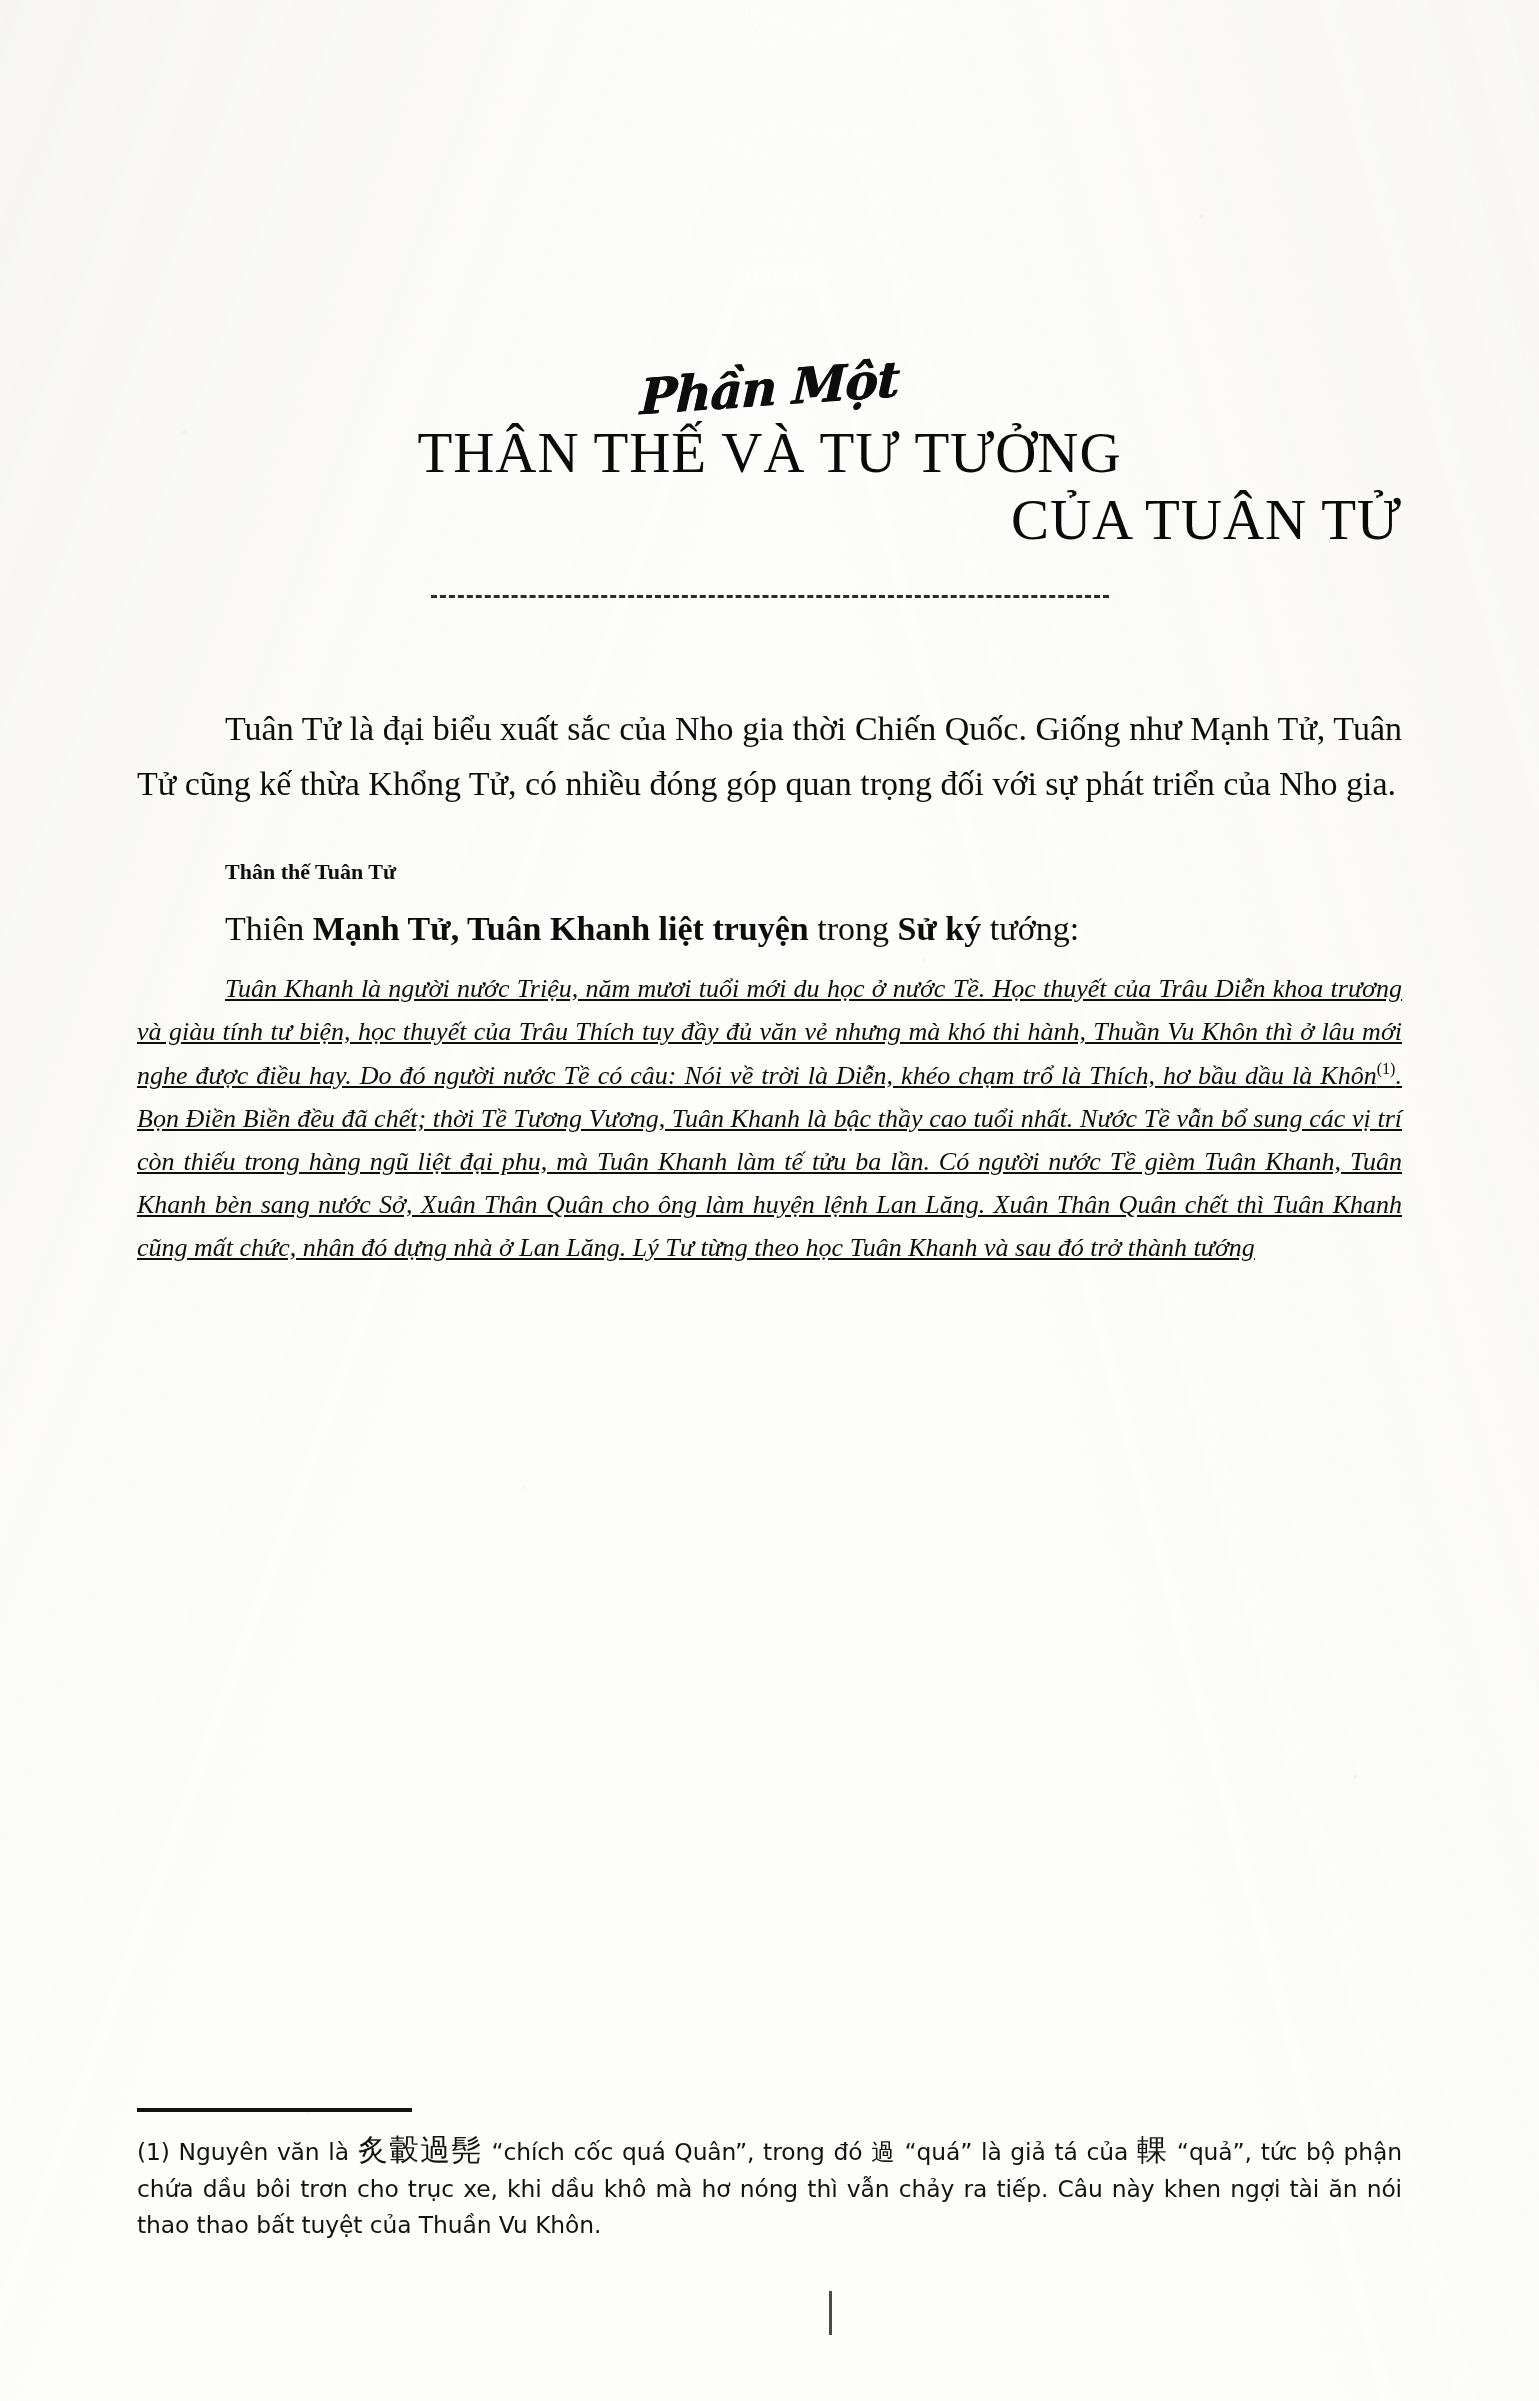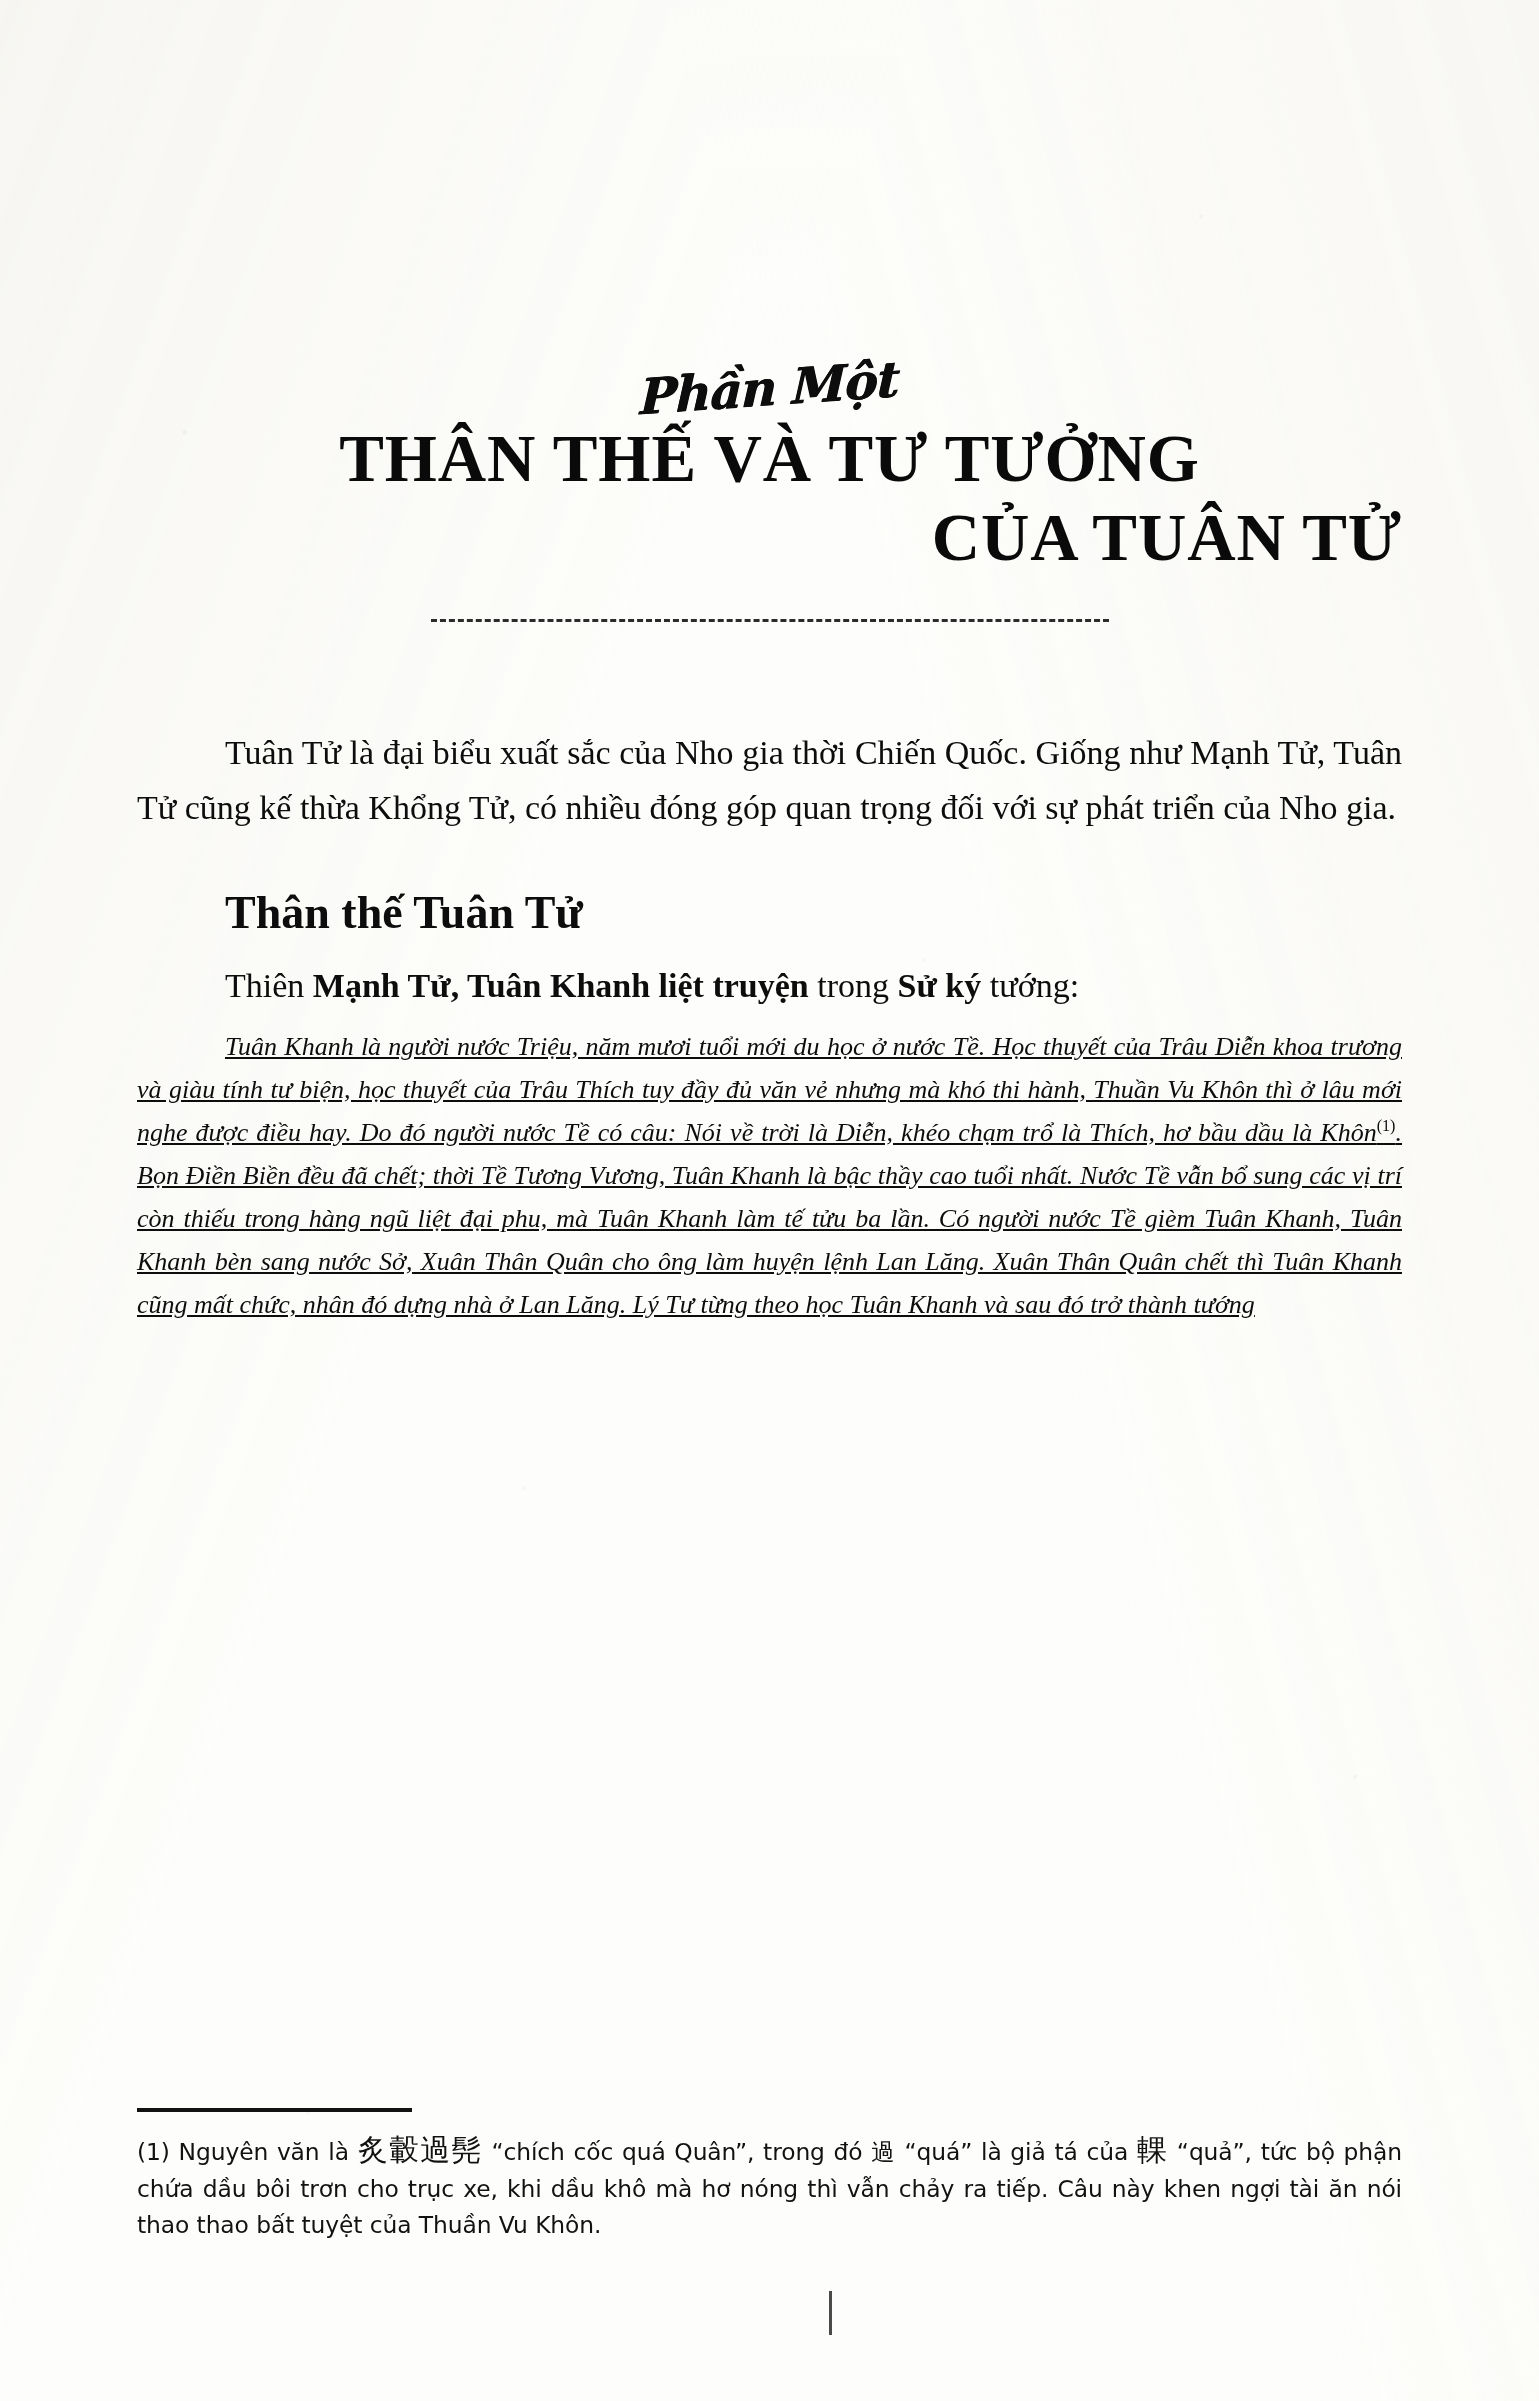--- a/index.html
+++ b/index.html
@@ -61,22 +61,22 @@
     letter-spacing: -0.9px;
     color: #0d0d0d;
     transform: rotate(-4deg) skewX(-6deg);
     display: inline-block;
     margin-bottom: -5.5px;
     text-shadow: 0.5px 0 0 #0d0d0d, -0.4px 0.4px 0 #0d0d0d;
   }
 
   .chapter-title {
     font-family: "Liberation Serif", serif;
-    font-weight: bold;
-    font-size: 67px;
+    font-weight: normal;
+    font-size: 57px;
     line-height: 1.18;
     letter-spacing: 0.9px;
     color: #0a0a0a;
     margin: 7.3px 0 0 0;
   }
   .chapter-title .line2 {
     display: block;
     text-align: right;
   }
 
@@ -96,21 +96,21 @@
     color: #0d0d0d;
     text-align: justify;
   }
 
   p.intro {
     margin: 0;
     text-indent: 88px;
   }
 
   h2.subhead {
-    font-size: 46px;
+    font-size: 22px;
     font-weight: bold;
     margin: 46px 0 0 88px;
     line-height: 1.4;
   }
 
   p.lead {
     margin: 13px 0 0 0;
     text-indent: 88px;
   }
   p.lead .bolditalic {

